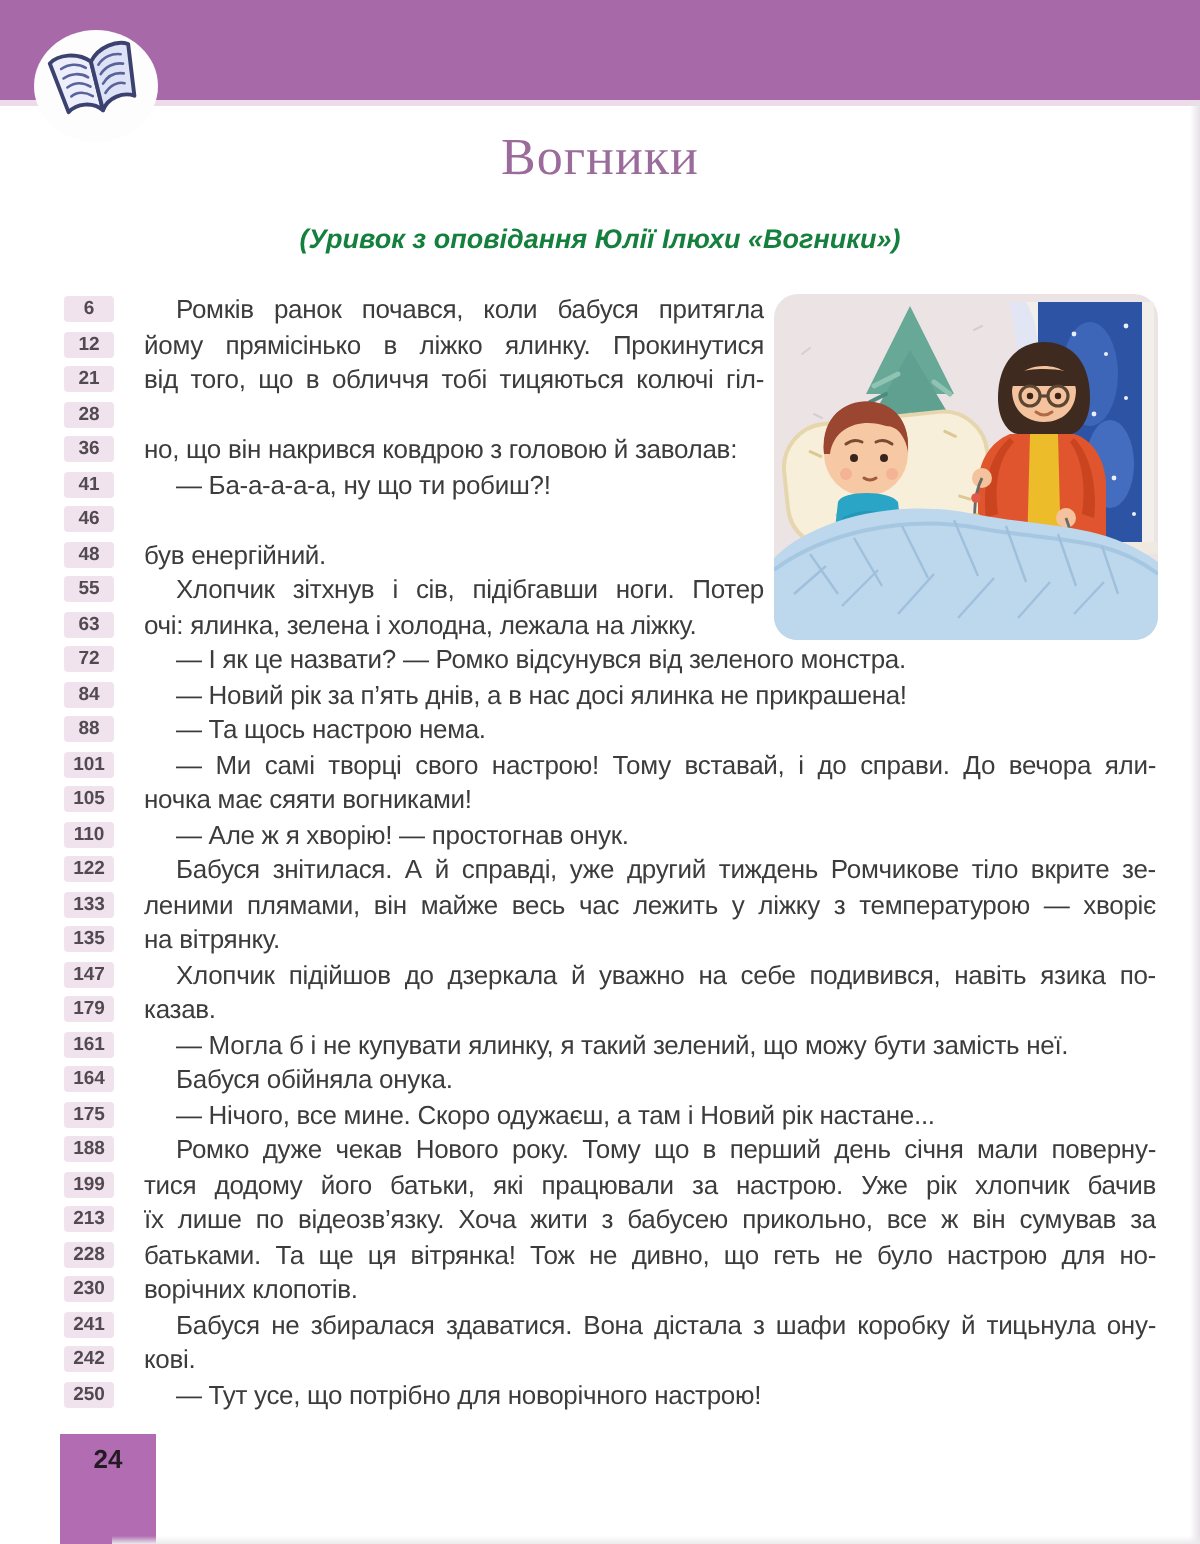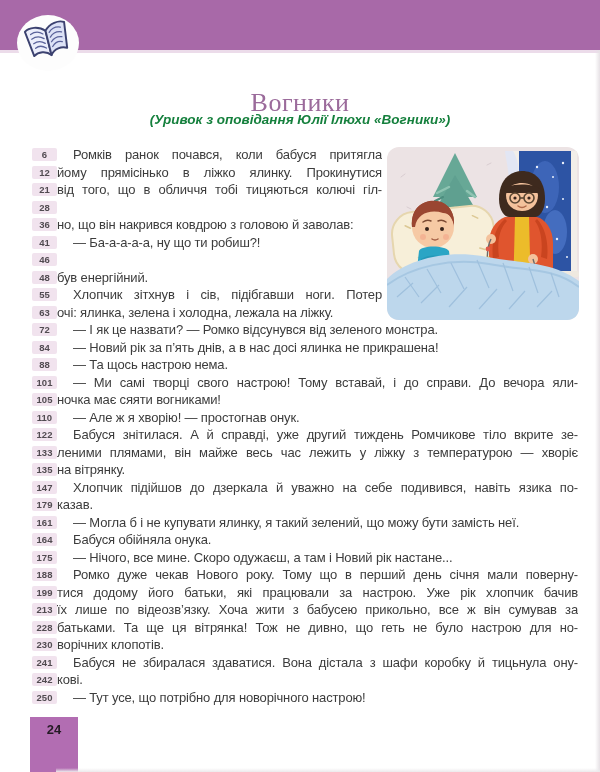--- a/index.html
+++ b/index.html
@@ -16,36 +16,35 @@
     position:absolute; top:15px; left:17px; width:62px; height:56px;
     background:#fdfdfd; border-radius:50%;
     display:flex; align-items:center; justify-content:center;
   }
   .icon-circle svg { width:52px; height:42px; }
 
   .title {
     position:absolute; top:64px; left:0; width:600px; text-align:center;
     font-family:"Liberation Serif", serif; font-size:26px; letter-spacing:0.5px;
     color:#9b6b9b;
-    margin-top:24px;
   }
   .subtitle {
     position:absolute; top:112px; left:0; width:600px; text-align:center;
     font-style:italic; font-weight:bold; font-size:13.5px; color:#15803d;
   }
 
   .story { position:absolute; top:146px; left:32px; width:546px; }
   .line { display:flex; align-items:flex-start; height:17.5px; }
   .num {
     flex:0 0 25px; height:13px; margin-top:2px; background:#f1e3ee;
     border-radius:2px; font-size:9.5px; line-height:13px; text-align:center;
     color:#514b51; font-weight:bold;
   }
   .text {
-    flex:1; font-size:13px; line-height:17.5px;
+    flex:1; margin-left:15px; font-size:13px; line-height:17.5px;
     color:#3c3c3c; letter-spacing:-0.15px; white-space:nowrap; overflow:hidden;
   }
   .line.narrow .text { margin-right:196px; }
   .line.indent .text { text-indent:16px; }
   .line.justify .text { text-align:justify; text-align-last:justify; }
 
   .illustration {
     position:absolute; top:147px; right:21px; width:192px; height:173px;
   }
 

